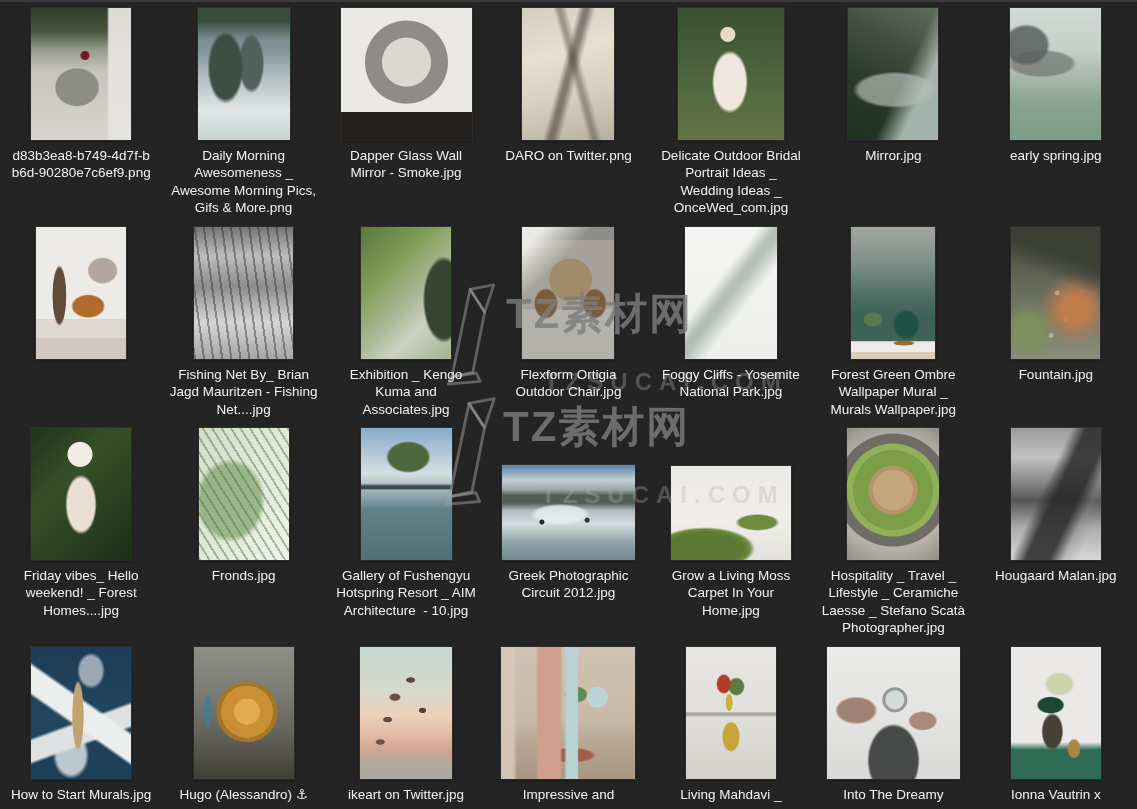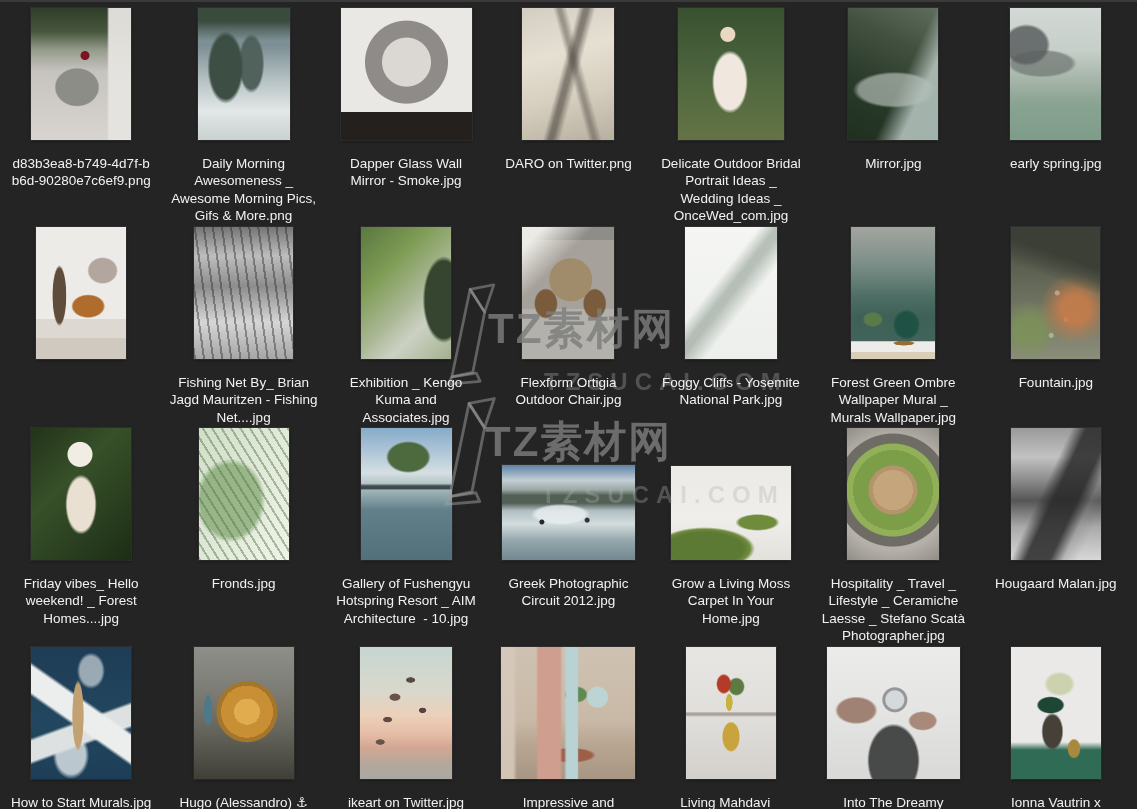--- a/index.html
+++ b/index.html
@@ -10,21 +10,21 @@
   }
   .top-strip{position:absolute;top:0;left:0;width:1137px;height:2px;background:#3a3a3a;}
   .grid{
     position:absolute;top:8px;left:0;width:1137px;height:801px;
     display:grid;
     grid-template-columns:repeat(7,1fr);
     grid-template-rows:219px 201px 219px 162px;
   }
   .cell{
     display:flex;flex-direction:column;align-items:center;
-    overflow:visible;cursor:default;gap:8px;
+    overflow:visible;cursor:default;
   }
   .thumb-box{
     height:132px;width:100%;
     display:flex;align-items:flex-end;justify-content:center;
     position:relative;z-index:1;
   }
   .thumb{
     box-shadow:0 0 0 1px rgba(255,255,255,0.07), 0 1px 3px rgba(0,0,0,0.5);
   }
   .caption{
@@ -37,25 +37,24 @@
     max-width:170px;
   }
   .watermark{
     position:absolute;z-index:5;pointer-events:none;
     width:330px;height:125px;
   }
   .wm-1{left:440px;top:280px;}
   .wm-2{left:437px;top:393px;}
   .wm-logo{position:absolute;left:0;top:2px;}
   .wm-title{
-    position:absolute;left:48px;top:6px;
+    position:absolute;left:66px;top:6px;
     font-size:42px;font-weight:bold;letter-spacing:2px;
     color:rgba(125,125,125,0.82);
     white-space:nowrap;
-    margin-top:15px;
   }
   .wm-url{
     position:absolute;left:104px;top:88px;
     font-size:24px;font-weight:bold;letter-spacing:7px;
     color:rgba(175,175,175,0.33);
     white-space:nowrap;
   }
 </style>
 </head>
 <body>

